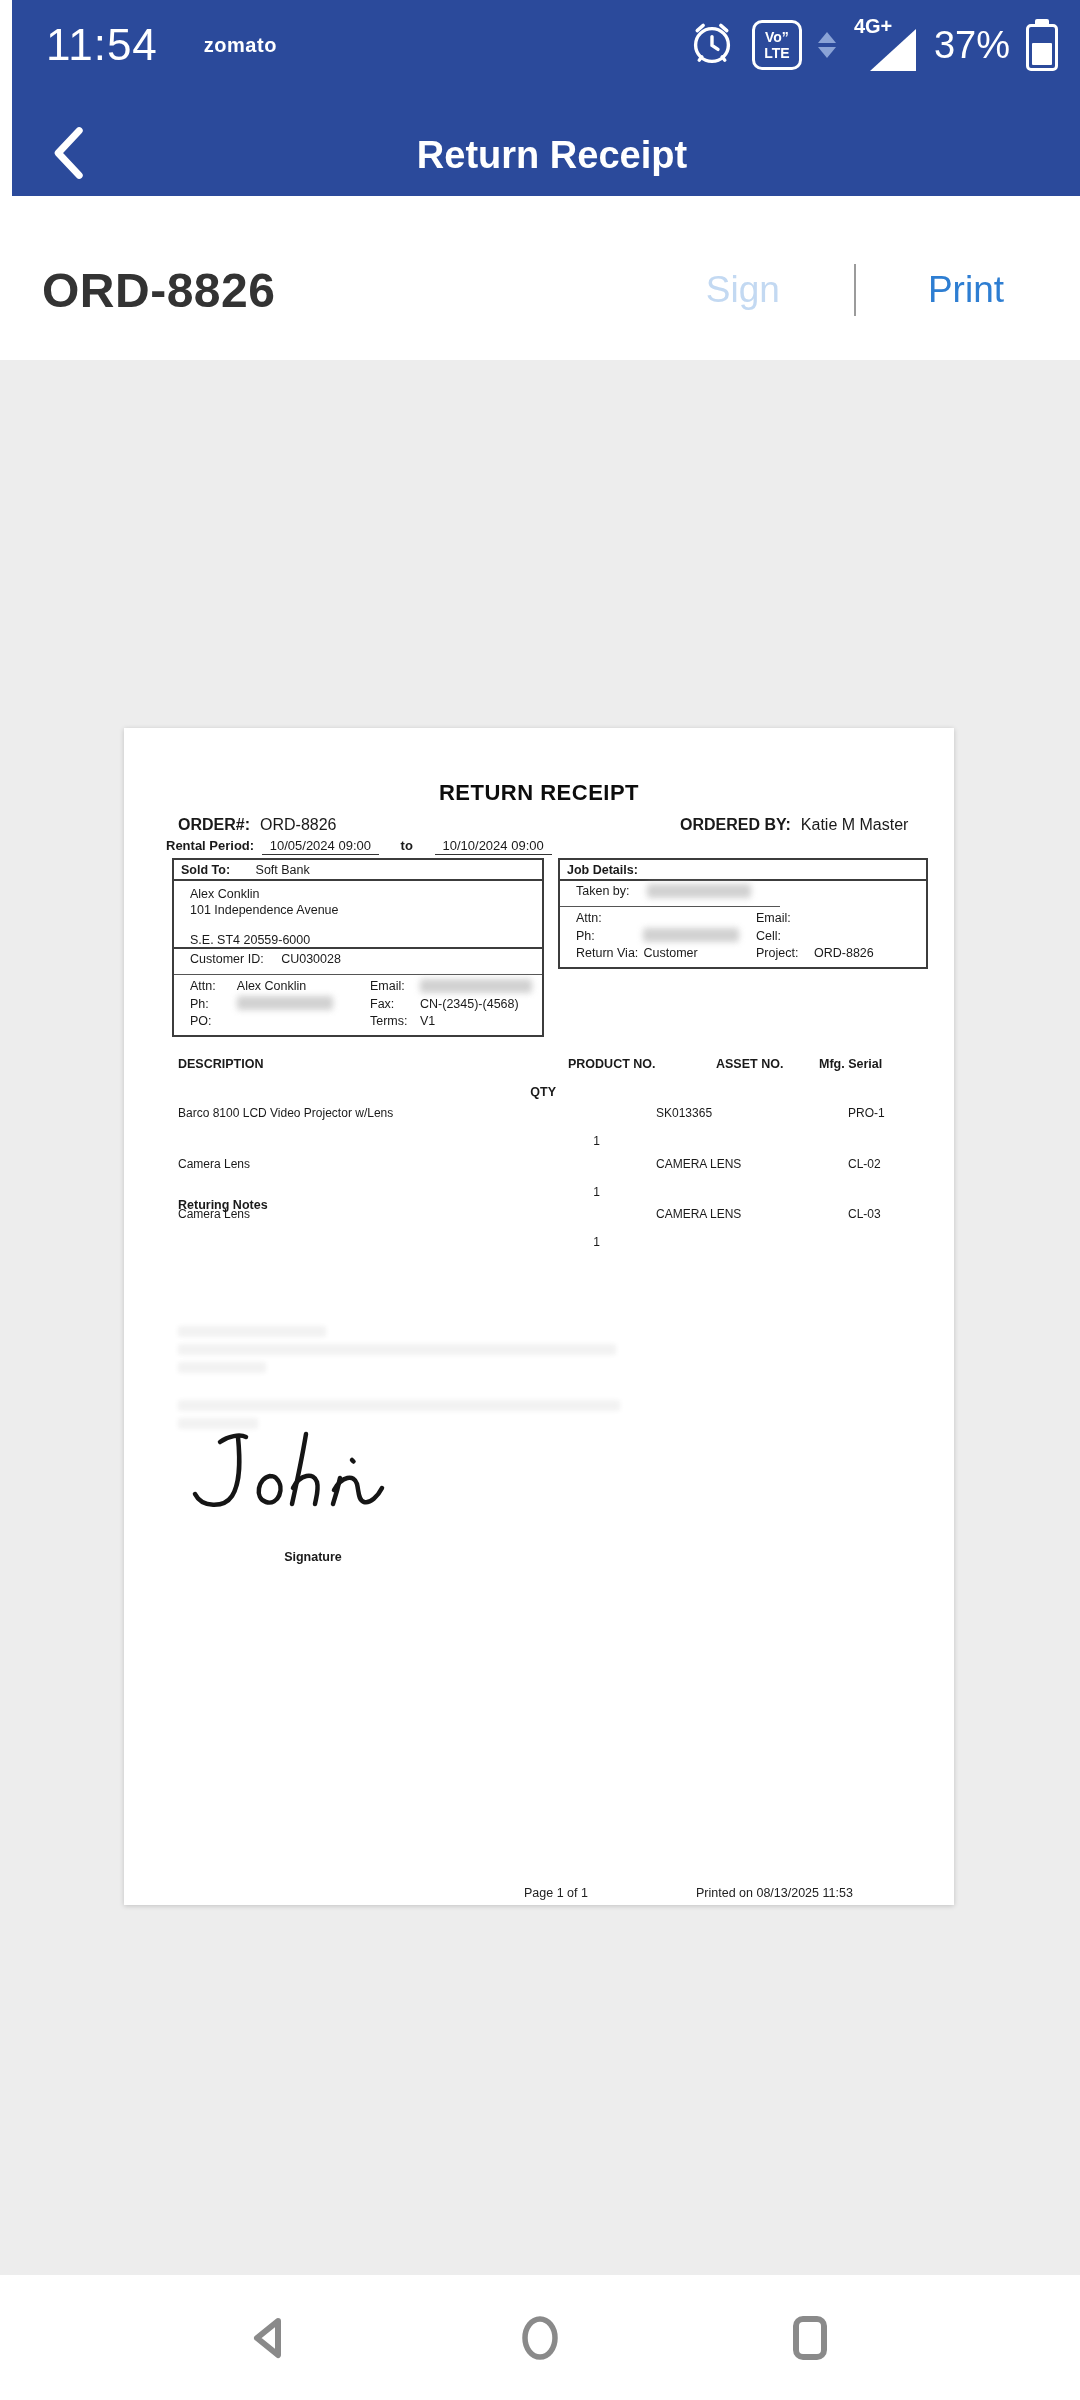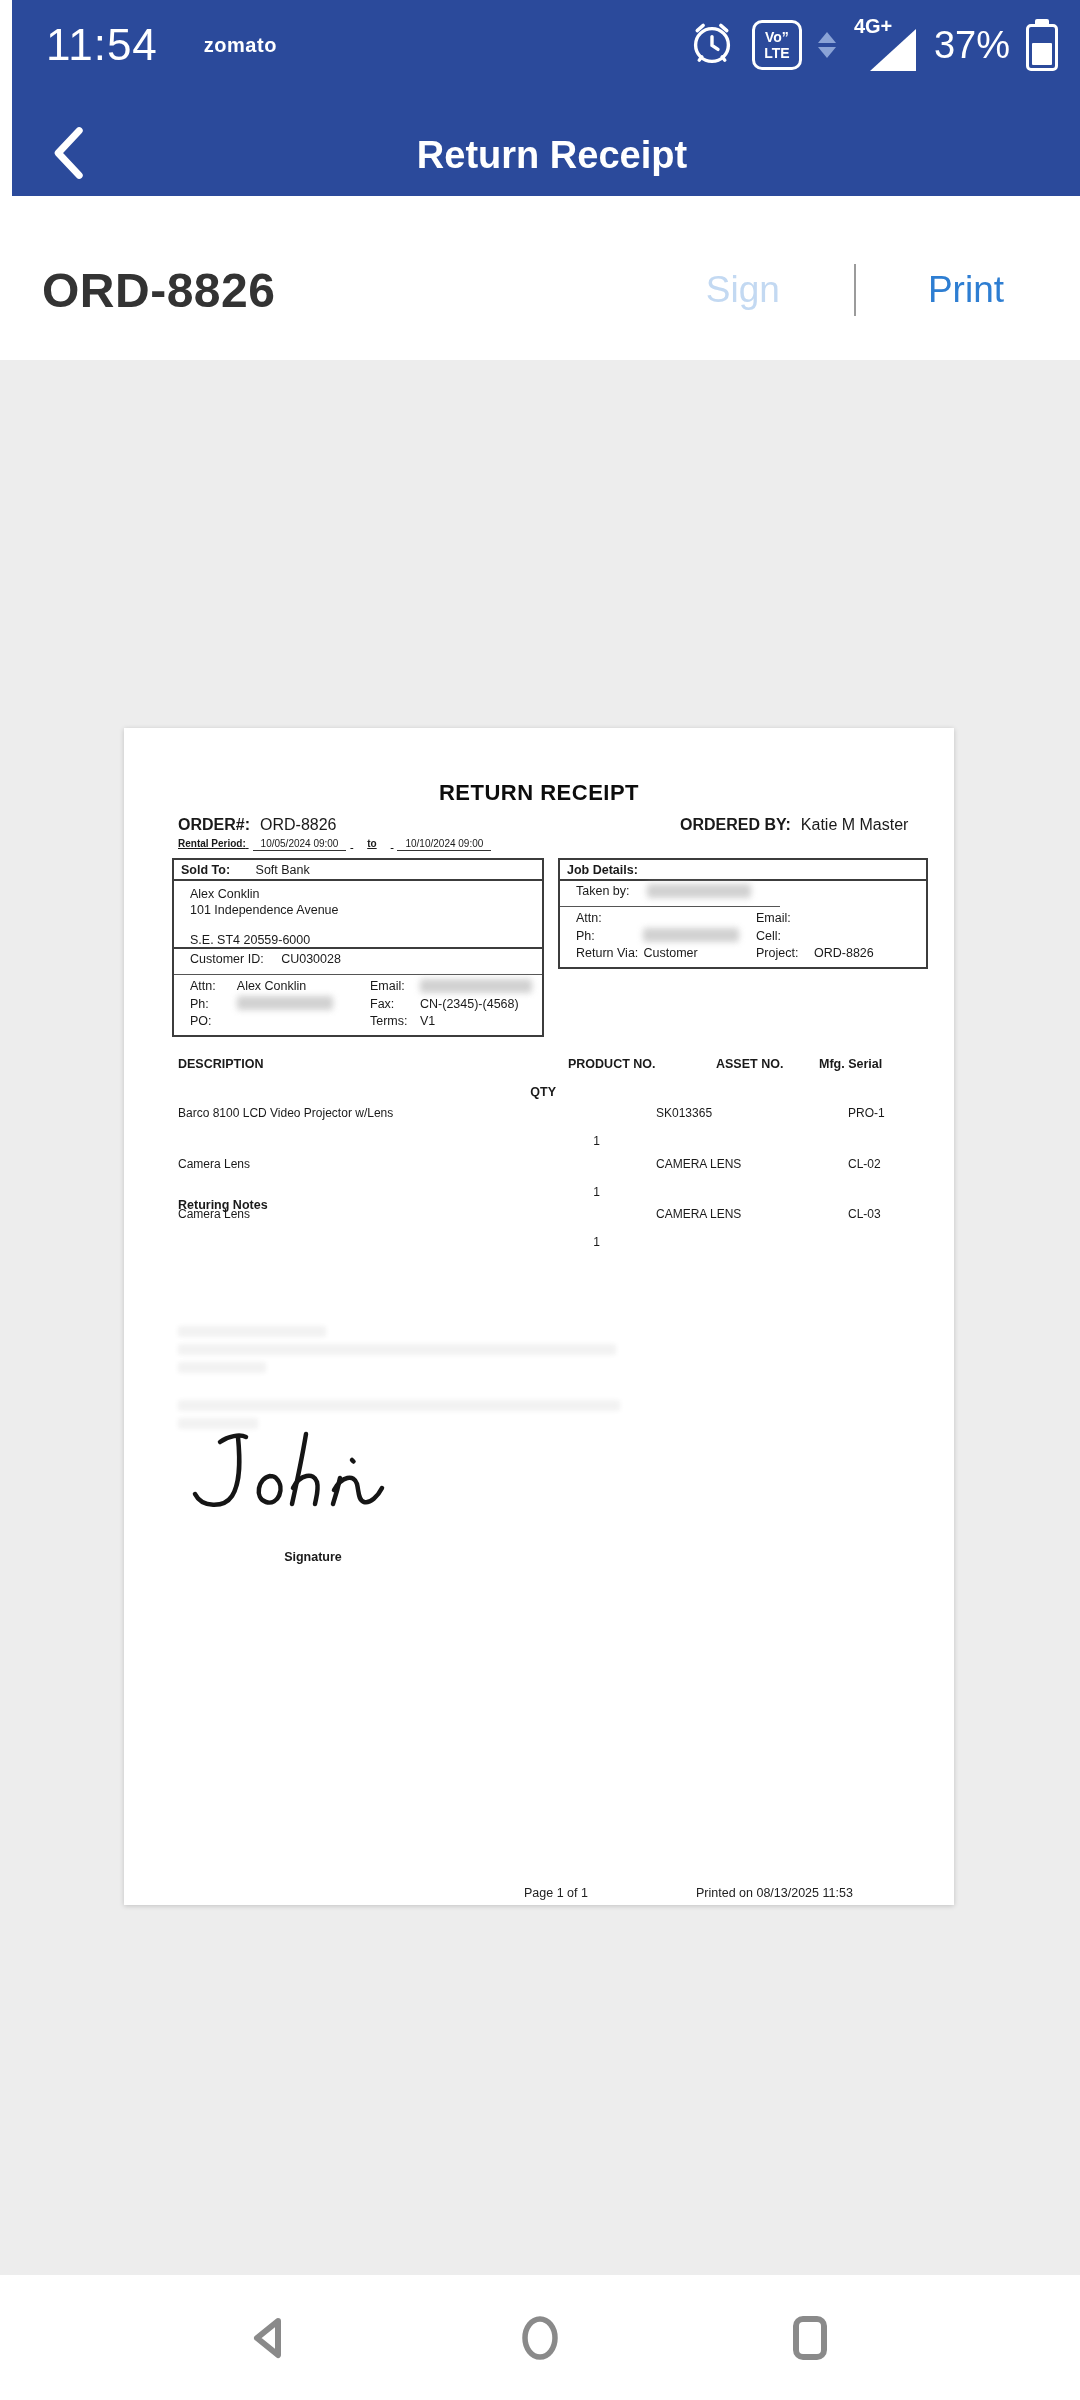--- a/index.html
+++ b/index.html
@@ -39,21 +39,21 @@
 
   
   .viewer { position:absolute; left:0; top:360px; width:1080px; height:1915px; background:#ededed; }
   .doc { position:absolute; left:124px; top:368px; width:830px; height:1177px; background:#fff; box-shadow:0 1px 5px rgba(0,0,0,.18); color:#1a1a1a; }
 
   .doc-title { position:absolute; top:52px; left:0; width:100%; text-align:center; font-size:22px; font-weight:bold; letter-spacing:.5px; color:#0d0d0d; }
   .order-row { position:absolute; top:88px; left:54px; right:17px; font-size:16px; }
   .order-row b { font-weight:bold; }
   .ordered-by { position:absolute; left:502px; top:0; }
   .lblgap { margin-left:10px; font-weight:normal; }
-  .rental-row { position:absolute; top:110px; left:54px; font-size:10px;text-decoration:underline; }
+  .rental-row { position:absolute; top:110px; left:42px; font-size:13px; }
   .rental-row .date-ul { display:inline-block; border-bottom:1px solid #333; padding:0 8px 1px 8px; margin:0 4px; }
   .rental-row b.to-word { margin:0 14px; }
 
   .info-box { position:absolute; top:130px; border:2px solid #3c3c3c; background:#fff; font-size:12.5px; }
   .box-left { left:48px; width:372px; }
   .box-right { left:434px; width:370px; }
   .box-header { padding:3px 7px 2px 7px; border-bottom:2px solid #3c3c3c; font-weight:bold; }
   .box-header .hval { font-weight:normal; margin-left:22px; }
   .box-addr { padding:6px 6px 2px 16px; height:68px; border-bottom:2px solid #3c3c3c; line-height:15.5px; }
   .box-addr .gapline { height:15px; }

